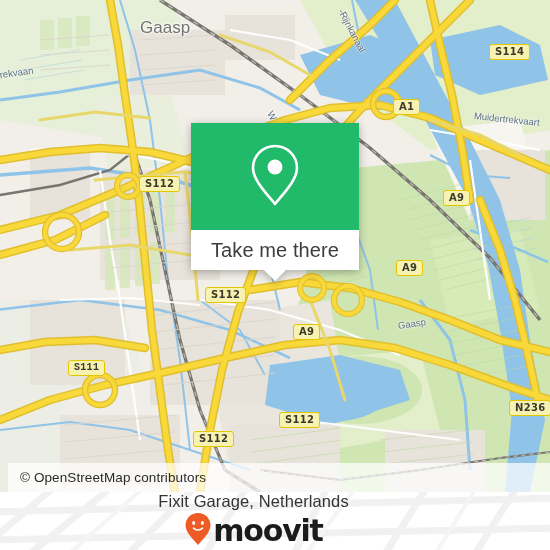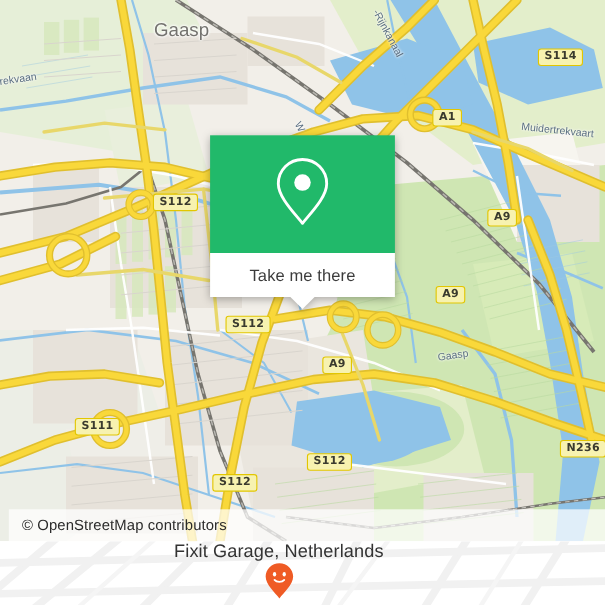--- a/index.html
+++ b/index.html
@@ -87,21 +87,21 @@
   #card-white {
     height: 40px;
     background: #ffffff;
     display: flex;
     align-items: center;
     justify-content: center;
     position: relative;
   }
   #card-white-label {
     color: #3c3c3c;
-    font-size: 15px;
+    font-size: 20px;
     font-family: "Liberation Sans", sans-serif;
     letter-spacing: .1px;
   }
   #card-tail {
     position: absolute;
     left: 50%;
     bottom: -11px;
     margin-left: -11px;
     width: 0; height: 0;
     border-left: 11px solid transparent;
@@ -365,21 +365,21 @@
     <div class="water-label rot-n8" style="left:398px; top:320px;">Gaasp</div>
     <div class="water-label rot-p62" style="left:270px; top:106px;">W</div>
 
     <div class="shield" style="left:459px; top:44px;">S114</div>
     <div class="shield" style="left:363px; top:99px;">A1</div>
     <div class="shield" style="left:109px; top:176px;">S112</div>
     <div class="shield" style="left:413px; top:190px;">A9</div>
     <div class="shield" style="left:175px; top:287px;">S112</div>
     <div class="shield" style="left:366px; top:260px;">A9</div>
     <div class="shield" style="left:263px; top:324px;">A9</div>
-    <div class="shield" style="left:38px; top:380px;">S111</div>
+    <div class="shield" style="left:38px; top:360px;font-family:Liberation Mono, monospace;">S111</div>
     <div class="shield" style="left:479px; top:400px;">N236</div>
     <div class="shield" style="left:249px; top:412px;">S112</div>
     <div class="shield" style="left:163px; top:431px;">S112</div>
 
     <div id="card">
       <div id="card-green">
         <span>
           <svg width="52" height="66" viewBox="0 0 52 66" xmlns="http://www.w3.org/2000/svg">
             <path d="M26 4 C13.8 4 4 13.8 4 26 C4 38 18 52 26 62 C34 52 48 38 48 26 C48 13.8 38.2 4 26 4 Z" fill="none" stroke="#ffffff" stroke-width="2.6" stroke-linejoin="round"></path>
             <circle cx="26" cy="25" r="7.5" fill="#ffffff"></circle>
@@ -422,17 +422,18 @@
       <span id="brand">
         <span>
           <svg width="28" height="34" viewBox="0 0 28 34" xmlns="http://www.w3.org/2000/svg">
             <path d="M14 1 C7 1 1.5 6.5 1.5 13.2 C1.5 20.5 10 28 14 33 C18 28 26.5 20.5 26.5 13.2
                      C26.5 6.5 21 1 14 1 Z" fill="#ef5b25"></path>
             <ellipse cx="9.6" cy="11" rx="1.5" ry="2" fill="#ffffff"></ellipse>
             <ellipse cx="18.4" cy="11" rx="1.5" ry="2" fill="#ffffff"></ellipse>
             <path d="M9.6 16.2 C11.5 18.6 16.5 18.6 18.4 16.2" fill="none" stroke="#ffffff" stroke-width="1.7" stroke-linecap="round"></path>
           </svg>
         </span>
+        <span id="brand-wordmark">moovit</span>
       </span>
     </div>
   </div>
 
 </div>
 
 </body></html>

